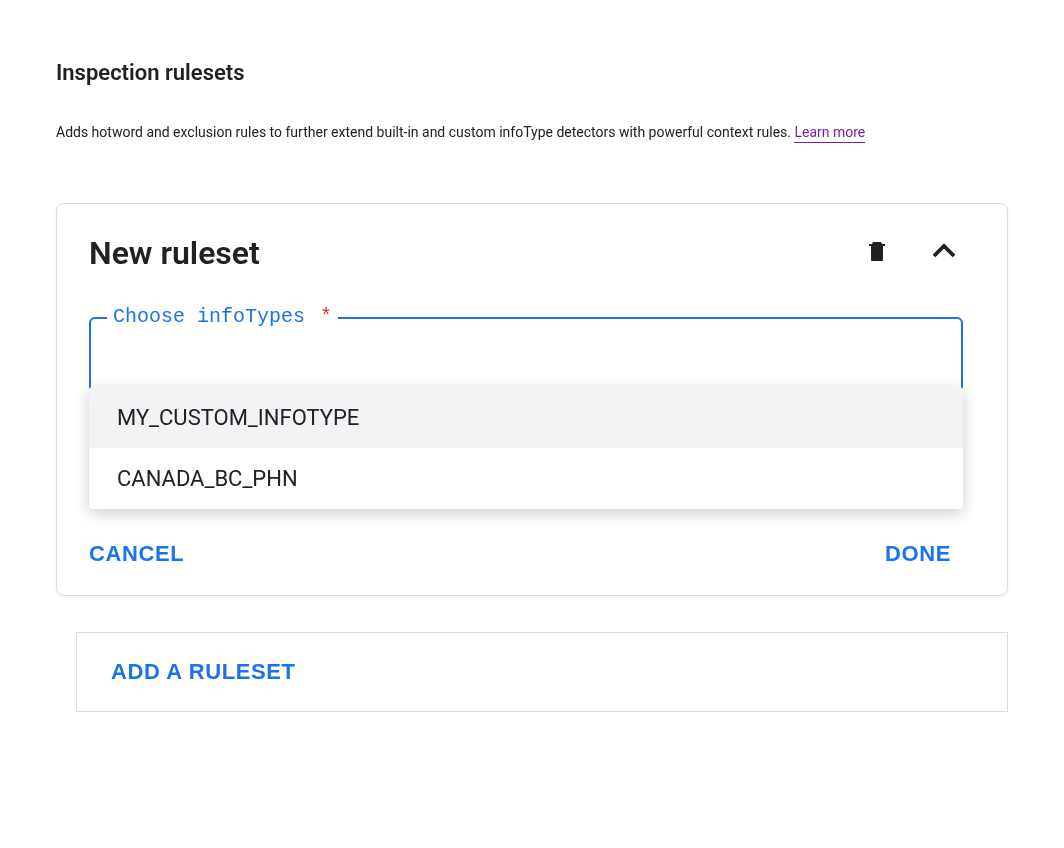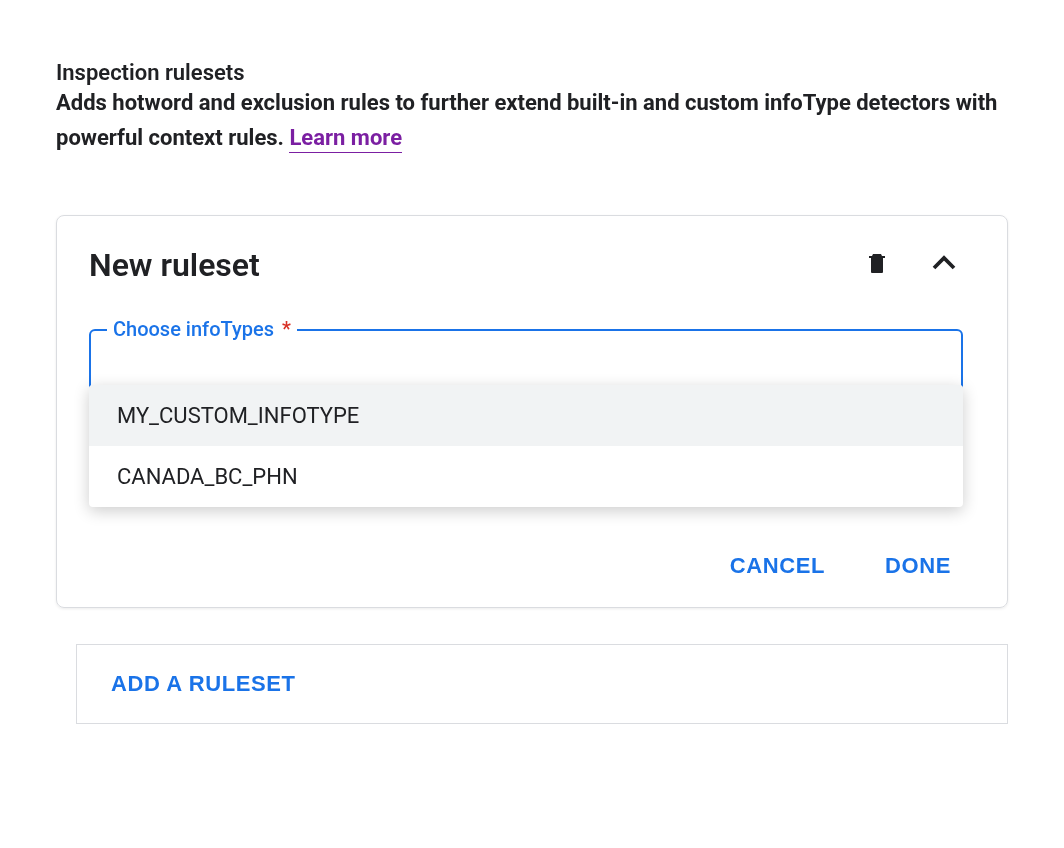--- a/index.html
+++ b/index.html
@@ -13,25 +13,26 @@
       padding: 60px 56px;
       color: #202124;
       width: 1064px;
     }
     .section-title {
       font-size: 22px;
       font-weight: 600;
       color: #202124;
     }
     .section-description {
-      font-size: 22px;
-      font-weight: 700;
+      font-size: 14px;
+      font-weight: 400;
       color: #202124;
       line-height: 1.6;
       margin-bottom: 60px;
+      margin-top: 36px;
     }
     .learn-more-link {
       color: #7b1fa2;
       text-decoration: none;
       border-bottom: 1px solid #7b1fa2;
       padding-bottom: 2px;
     }
     .card {
       border: 1px solid #dadce0;
       border-radius: 8px;
@@ -82,59 +83,60 @@
       margin-bottom: 148px;
     }
     .field-outline {
       position: relative;
       border: 2px solid #1a73e8;
       border-radius: 6px;
       height: 76px;
       display: flex;
       align-items: center;
       padding: 0 16px;
+      font-family: Liberation Mono, monospace;
     }
     .field-label {
       position: absolute;
       top: -14px;
       left: 16px;
       background: #fff;
       padding: 0 6px;
       font-size: 20px;
       font-weight: 500;
       color: #1a73e8;
     }
     .field-label .required {
       color: #d93025;
       margin-left: 3px;
     }
     .dropdown-panel {
       position: absolute;
-      top: 56px;
+      top: 70px;
       left: 0;
       right: 0;
       background: #fff;
       border-radius: 4px;
       box-shadow: 0 4px 16px rgba(0,0,0,0.2);
       z-index: 10;
       overflow: hidden;
     }
     .dropdown-option {
       padding: 18px 28px;
       font-size: 22px;
       font-weight: 400;
       color: #202124;
       cursor: pointer;
     }
     .dropdown-option.highlighted {
       background: #f1f3f4;
     }
     .card-actions {
       display: flex;
-      justify-content: flex-end;
+      justify-content: space-between;
       gap: 60px;
       padding-right: 12px;
     }
     .text-btn {
       background: none;
       border: none;
       cursor: pointer;
       font-size: 22px;
       font-weight: 600;
       color: #1a73e8;

